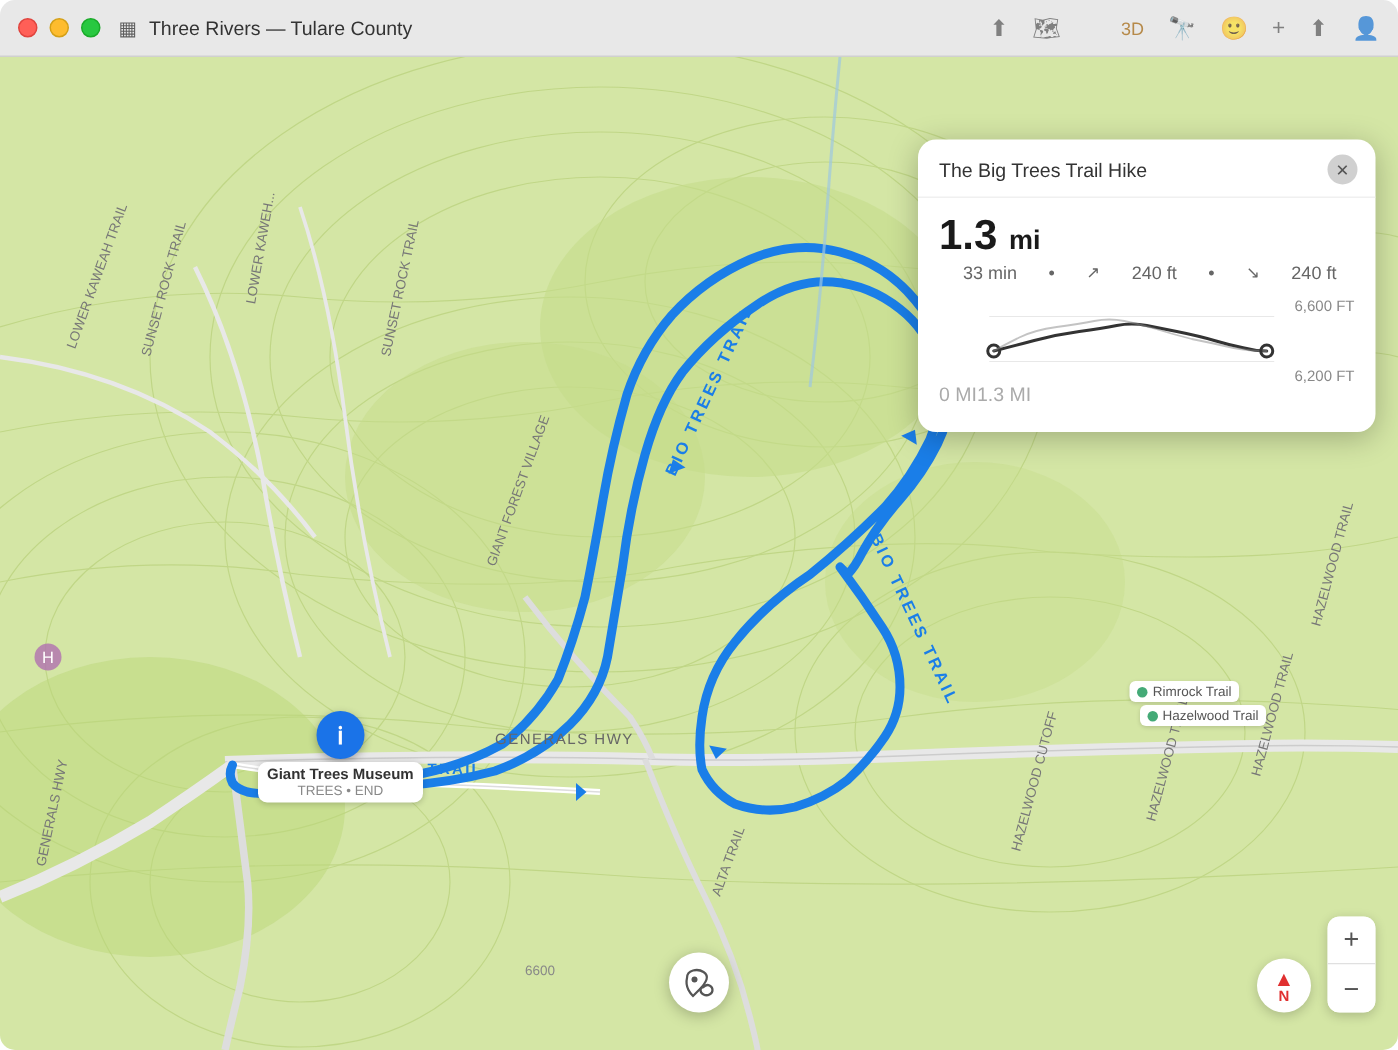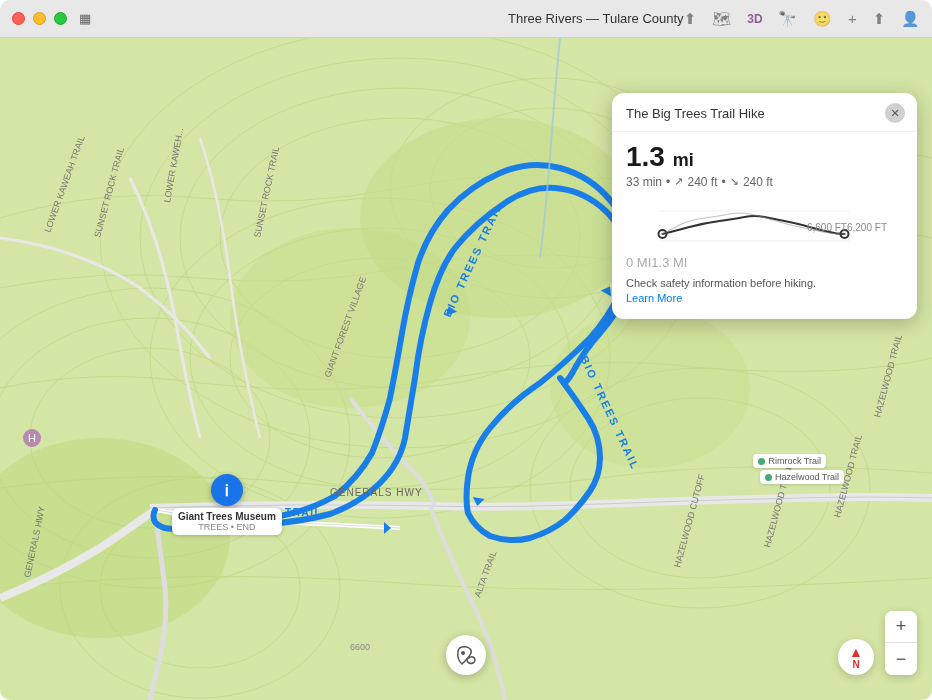--- a/index.html
+++ b/index.html
@@ -23,21 +23,21 @@
     .traffic-lights {
       display: flex;
       gap: 8px;
       margin-right: 12px;
     }
     .tl { width: 13px; height: 13px; border-radius: 50%; }
     .tl-red { background: #ff5f57; border: 1px solid #e0443e; }
     .tl-yellow { background: #febc2e; border: 1px solid #d4a017; }
     .tl-green { background: #28c840; border: 1px solid #1aab29; }
     .window-icon { margin-right: 8px; opacity: 0.6; font-size: 13px; }
-    .titlebar-title { font-size: 13px; color: #333; font-weight: 500; flex: 1; text-align: right; }
+    .titlebar-title { font-size: 13px; color: #333; font-weight: 500; flex: 1; text-align: left; }
     .titlebar-controls { display: flex; gap: 16px; align-items: center; }
     .titlebar-icon { color: #555; font-size: 15px; cursor: pointer; opacity: 0.7; }
 
     
     .map-container {
       position: absolute;
       top: 38px; left: 0; right: 0; bottom: 0;
       overflow: hidden;
     }
 
@@ -76,35 +76,35 @@
       background: #d0d0d0;
       border-radius: 50%;
       display: flex; align-items: center; justify-content: center;
       cursor: pointer;
       font-size: 11px;
       color: #555;
     }
     .card-body { padding: 10px 14px 12px; }
     .distance-main { font-size: 28px; font-weight: 600; color: #1a1a1a; line-height: 1.1; }
     .distance-unit { font-size: 18px; }
-    .trail-stats { font-size: 12px; color: #666; margin-top: 2px; display: flex; align-items: center; gap: 4px; }
+    .trail-stats { font-size: 12px; color: #666; margin-top: 2px; display: flex; align-items: center; gap: 21px; margin-left: 16px; }
     .trail-stats span { display: flex; align-items: center; gap: 2px; }
 
     
     .elevation-chart {
       margin: 10px 0 6px;
       position: relative;
     }
     .elev-labels-right {
       position: absolute;
-      right: 16px; top: 0;
+      right: 0; top: 0;
       font-size: 10px;
       color: #888;
       display: flex;
-      flex-direction: row;
+      flex-direction: column;
       justify-content: space-between;
       height: 58px;
       text-align: right;
       align-items: center;
     }
     .elev-svg { display: block; width: 100%; }
     .elev-x-labels {
       display: flex;
       justify-content: flex-start;
       font-size: 13px;
@@ -255,21 +255,21 @@
     <div class="traffic-lights">
       <div class="tl tl-red"></div>
       <div class="tl tl-yellow"></div>
       <div class="tl tl-green"></div>
     </div>
     <span class="window-icon">▦</span>
     <span class="titlebar-title">Three Rivers — Tulare County</span>
     <div class="titlebar-controls">
       <span class="titlebar-icon" title="Directions">⬆</span>
       <span class="titlebar-icon" title="Map">🗺</span>
-      <span class="titlebar-icon" style="font-size:12px; font-weight:700; color:#701a75;">3D</span>
+      <span class="titlebar-icon" style="font-size:12px; font-weight:400; color:#a16207;margin-left:24px;">3D</span>
       <span class="titlebar-icon">🔭</span>
       <span class="titlebar-icon">🙂</span>
       <span class="titlebar-icon">+</span>
       <span class="titlebar-icon">⬆</span>
       <span class="titlebar-icon">👤</span>
     </div>
   </div>
 
   <div class="map-container">
     
@@ -468,25 +468,20 @@
             <path d="M8,35 Q15,31 25,26 Q35,21 50,19 Q65,17 75,15 Q85,13 95,15 Q105,17 115,20 Q128,24 140,27 Q155,30 168,33 Q178,35 190,35" fill="none" stroke="#888" stroke-width="1.2" stroke-linecap="round" opacity="0.5"></path>
 
             <circle cx="190" cy="35" r="4" fill="none" stroke="#333" stroke-width="2"></circle>
           </svg>
           <div class="elev-x-labels">
             <span>0 MI</span>
             <span>1.3 MI</span>
           </div>
         </div>
 
-        <div class="safety-notice">
-          <span>Check safety information before hiking.</span>
-          <br>
-          <a href="#" class="learn-more">Learn More</a>
-        </div>
       </div>
 
     </div>
 
     
     <div class="zoom-controls">
       <button class="zoom-btn">+</button>
       <button class="zoom-btn">−</button>
     </div>
 

